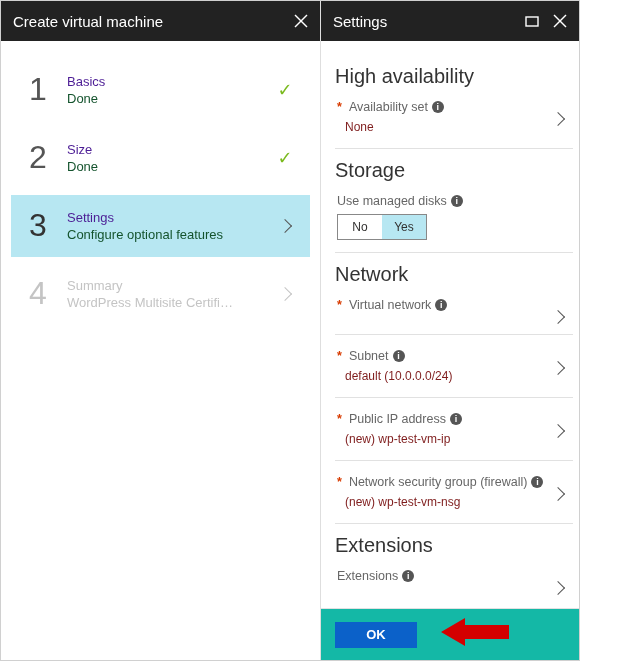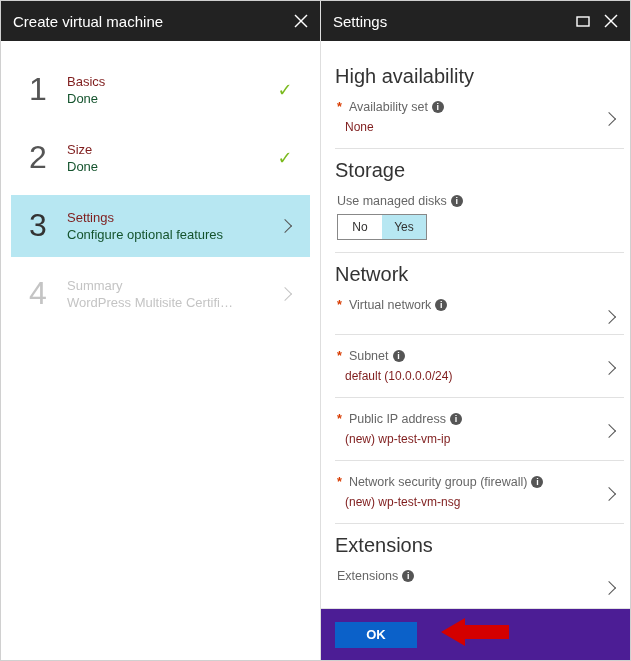--- a/index.html
+++ b/index.html
@@ -1,36 +1,36 @@
 <!DOCTYPE html>
 <html><head>
 <meta charset="utf-8">
 <style>
   * { box-sizing: border-box; margin: 0; padding: 0; }
   body { font-family: "Segoe UI", Arial, sans-serif; font-size: 13px; color: #323130; background: #fff; }
-  .app { display: flex; width: 631px; height: 661px; border: 1px solid #d0d0d0; position: relative; }
+  .app { display: flex; width: 580px; height: 661px; border: 1px solid #d0d0d0; position: relative; }
 
   
   .panel { display: flex; flex-direction: column; height: 100%; }
   .panel-left { width: 320px; border-right: 1px solid #dedede; }
   .panel-right { flex: 1; position: relative; }
 
   
   .hdr { background: #222; color: #fff; height: 40px; display: flex; align-items: center; padding: 0 12px; justify-content: space-between; }
   .hdr-title { font-size: 15px; font-weight: 400; }
   .hdr-actions { display: flex; gap: 14px; align-items: center; }
   .hdr-icon { width: 14px; height: 14px; cursor: pointer; fill: #fff; stroke: #fff; }
 
   
   .steps { padding: 18px 10px; }
   .step { display: flex; align-items: center; padding: 12px 14px; cursor: pointer; border-bottom: 1px solid transparent; position: relative; }
   .step + .step { margin-top: 6px; }
   .step-num { font-size: 32px; font-weight: 300; color: #555; width: 42px; padding-left: 4px; }
   .step-body { flex: 1; }
-  .step-title { font-size: 13px; color: #7f1d1d; }
+  .step-title { font-size: 13px; color: #4c1d95; }
   .step-sub { font-size: 13px; color: #14532d; margin-top: 2px; white-space: nowrap; overflow: hidden; text-overflow: ellipsis; max-width: 170px;}
   .step-ind { width: 22px; display: flex; justify-content: center; color: #7aba1e; }
   .step.active { background: #b7e7f2; }
   .step.active .step-num { color: #333; }
   .step.disabled .step-num, .step.disabled .step-title, .step.disabled .step-sub { color: #c4c4c4; }
   .chev { width: 10px; height: 10px; border-right: 1px solid #555; border-bottom: 1px solid #555; transform: rotate(-45deg); }
   .chev.light { border-color: #c4c4c4; }
   .check { font-size: 18px; color: #7aba1e; }
 
   
@@ -45,21 +45,21 @@
   .field-main { flex: 1; }
   .field-chev { width: 18px; display: flex; justify-content: center; align-items: center; margin-top: 14px; }
   .info-icon { width: 12px; height: 12px; border-radius: 50%; background: #555; color: #fff; font-size: 9px; display: inline-flex; align-items: center; justify-content: center; font-weight: 700; cursor: help; }
 
   
   .toggle { display: inline-flex; border: 1px solid #888; height: 26px; }
   .toggle-opt { width: 44px; display: flex; align-items: center; justify-content: center; font-size: 12px; cursor: pointer; background: #fff; }
   .toggle-opt.selected { background: #b7e7f2; }
 
   
-  .footer { position: absolute; bottom: 0; left: 0; right: 0; height: 52px; border-top: 1px solid #e1e1e1; display: flex; align-items: center; padding: 0 14px; background: #4c1d95; }
+  .footer { position: absolute; bottom: 0; left: 0; right: 0; height: 52px; border-top: 1px solid #e1e1e1; display: flex; align-items: center; padding: 0 14px; background: #14b8a6; }
   .ok-btn { background: #0b61c9; color: #fff; border: none; height: 26px; width: 82px; font-size: 13px; font-weight: 600; cursor: pointer; }
 
   
   .arrow-callout { position: absolute; bottom: 10px; left: 120px; pointer-events: none; }
 
   
   .settings-scroll::-webkit-scrollbar { width: 14px; }
   .settings-scroll::-webkit-scrollbar-track { background: #f3f3f3; }
   .settings-scroll::-webkit-scrollbar-thumb { background: #c1c1c1; }
 </style>

